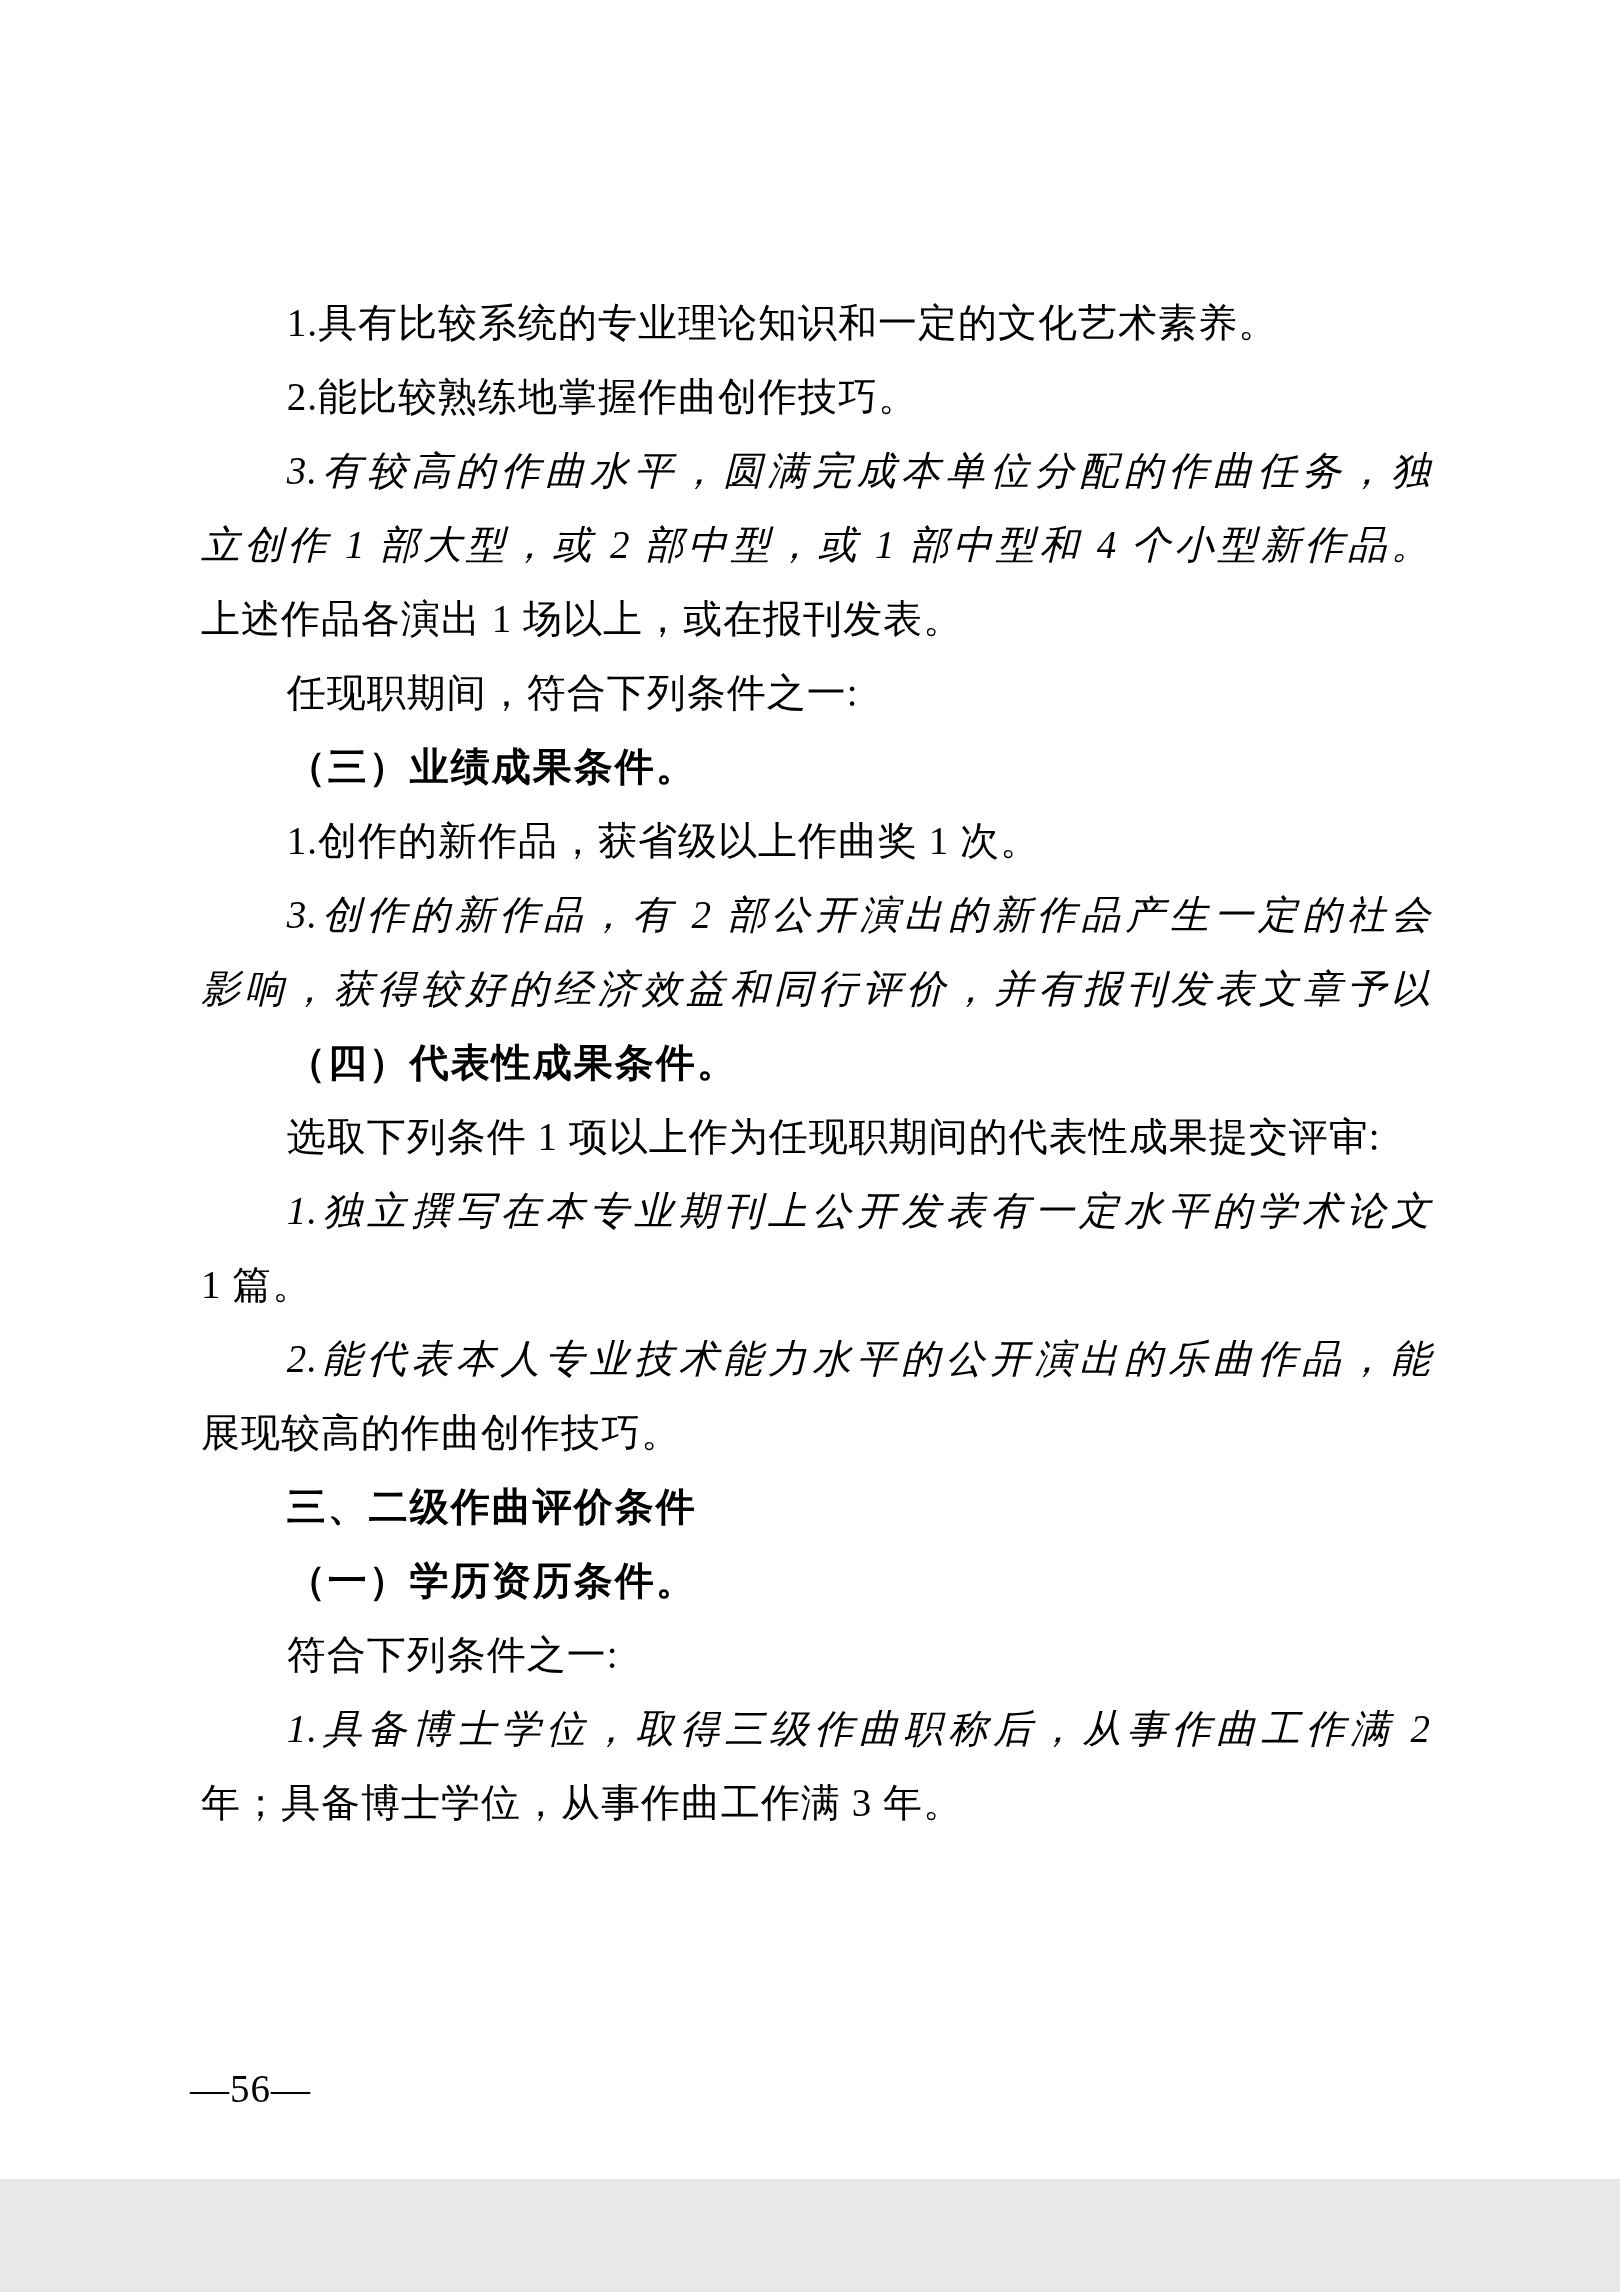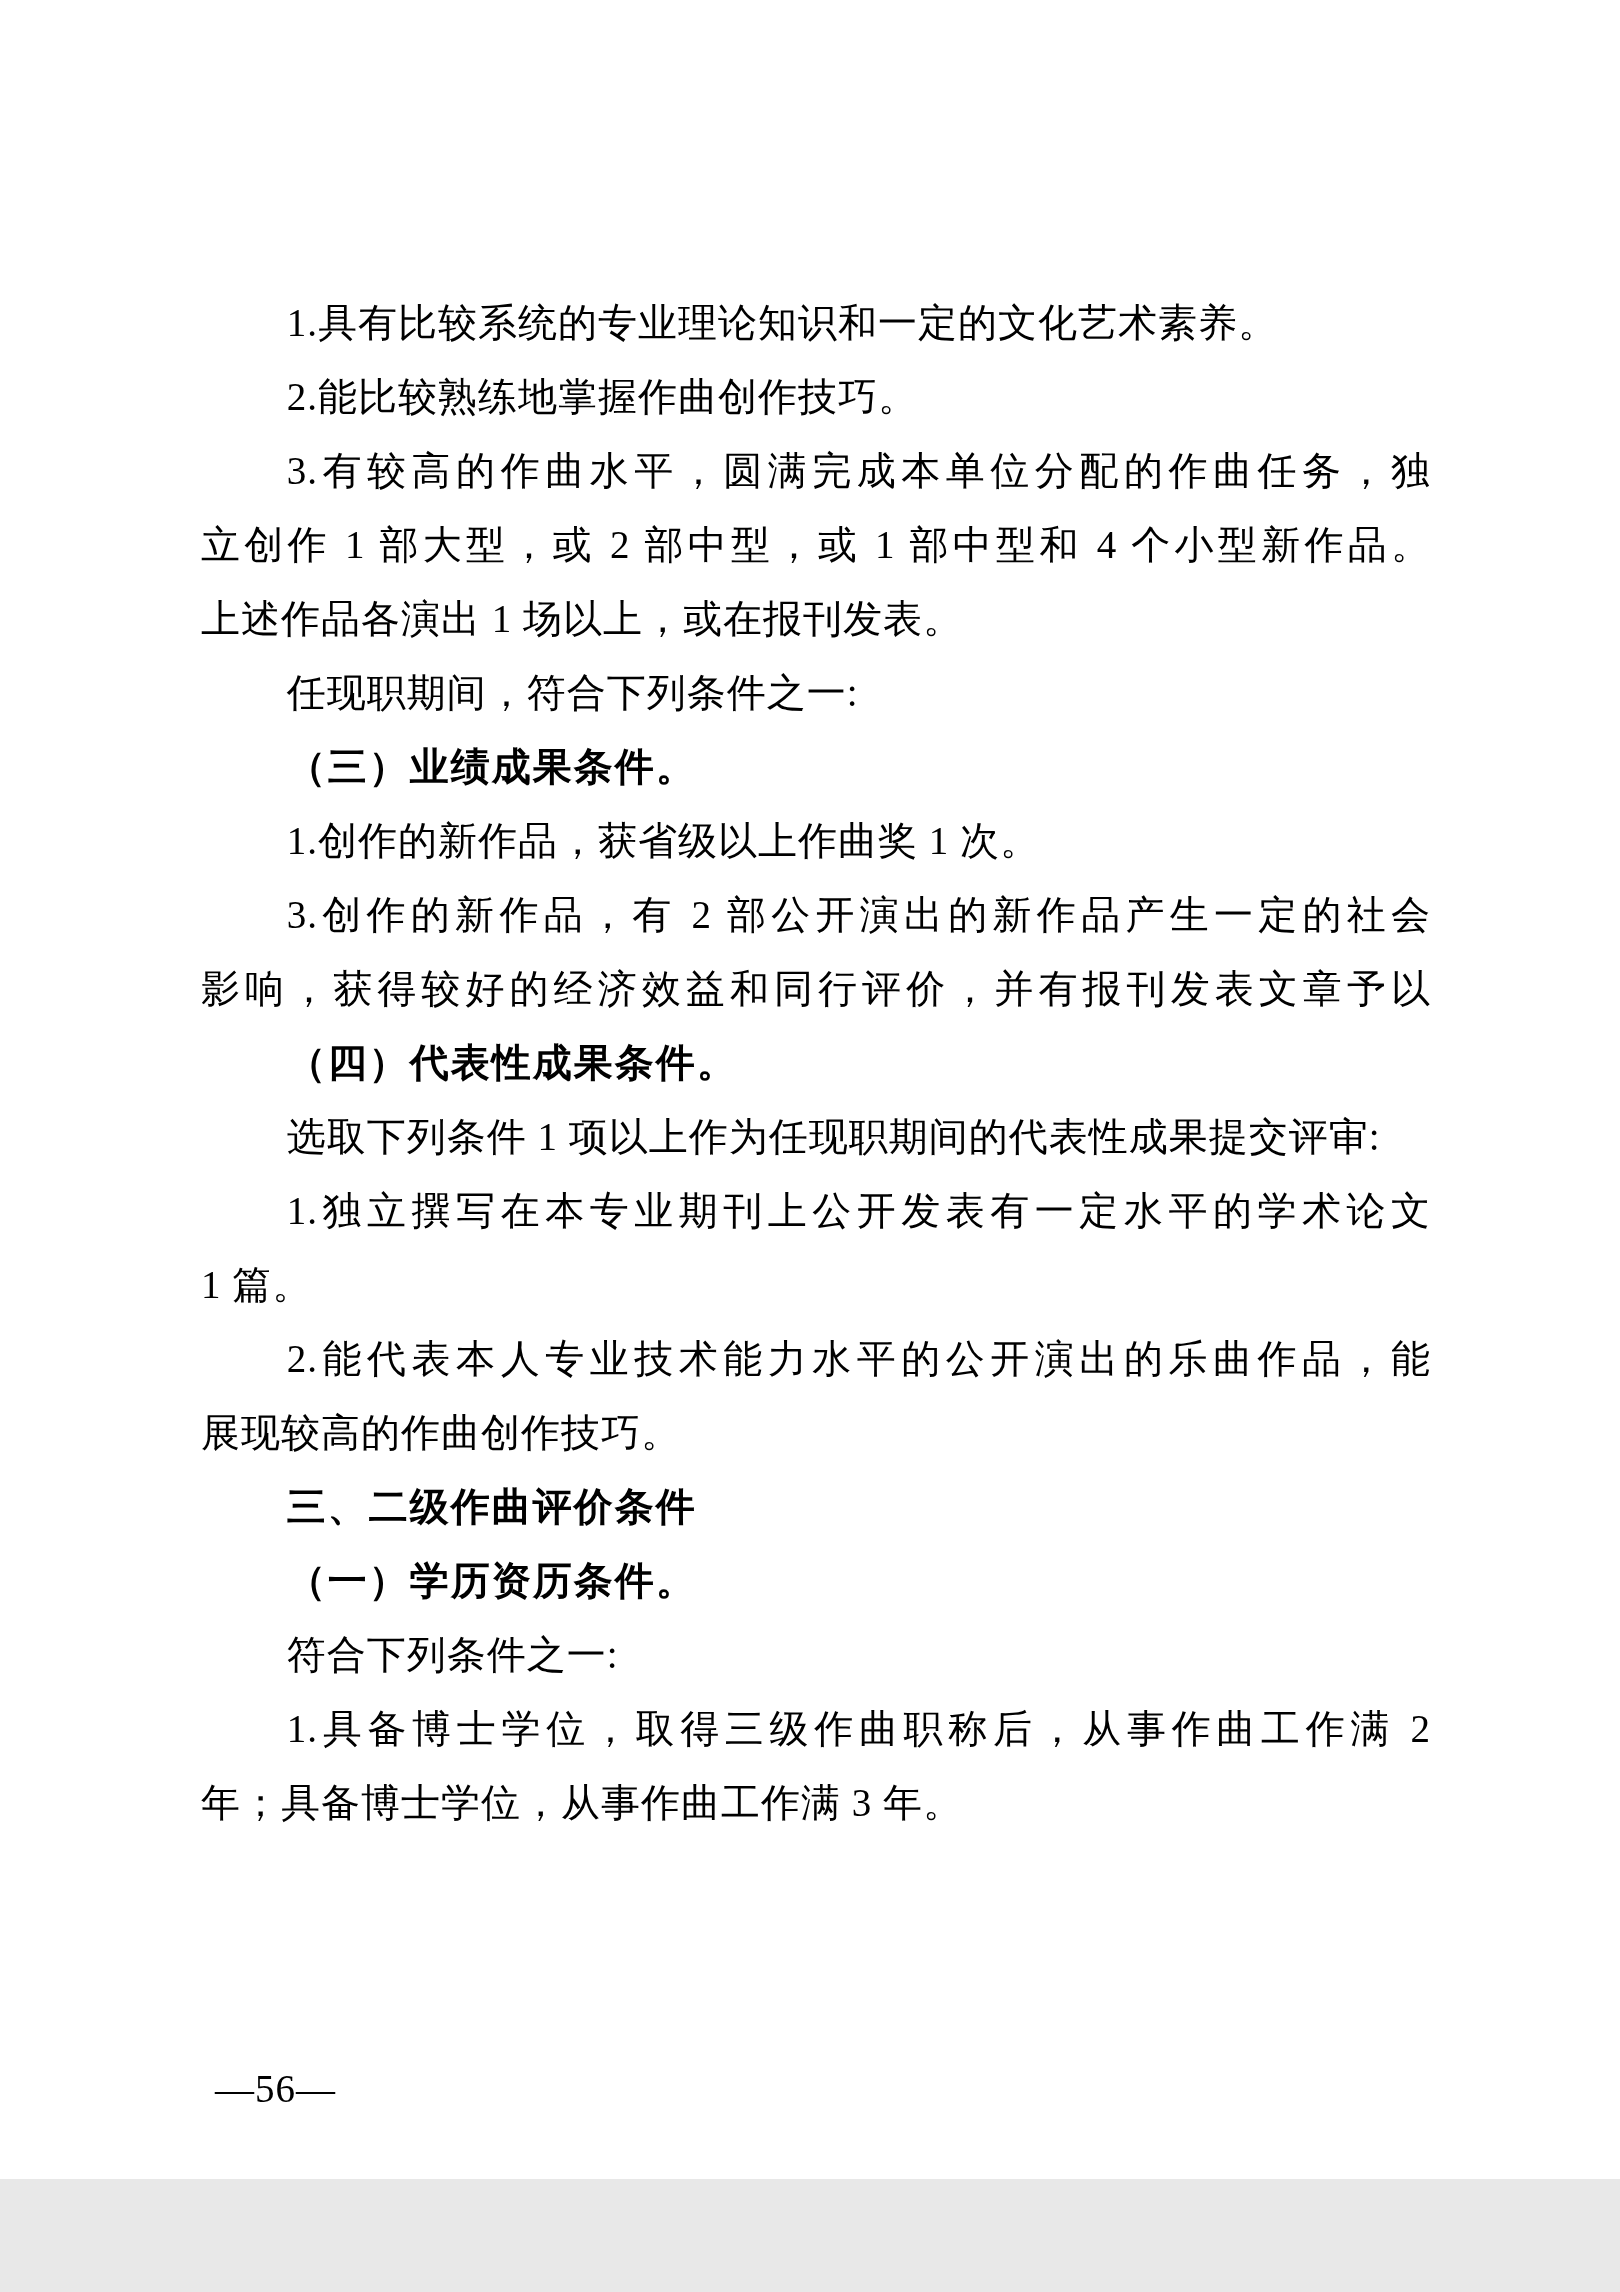--- a/index.html
+++ b/index.html
@@ -24,24 +24,25 @@
     height: 74px;
     white-space: pre-wrap;
     letter-spacing: 1px;
   }
   .indent { text-indent: 2.2em; }
   .bold { font-weight: bold; letter-spacing: 2px; }
   .fill {
     text-align: justify;
     text-align-last: justify;
     text-justify: inter-character;
+    font-style: italic;
   }
   .footer {
     position: absolute;
-    left: 215px;
+    left: 190px;
     top: 2064px;
     font-size: 39px;
     line-height: 49px;
     letter-spacing: 1px;
   }
 </style>
 </head>
 <body>
 
 <div class="page">

